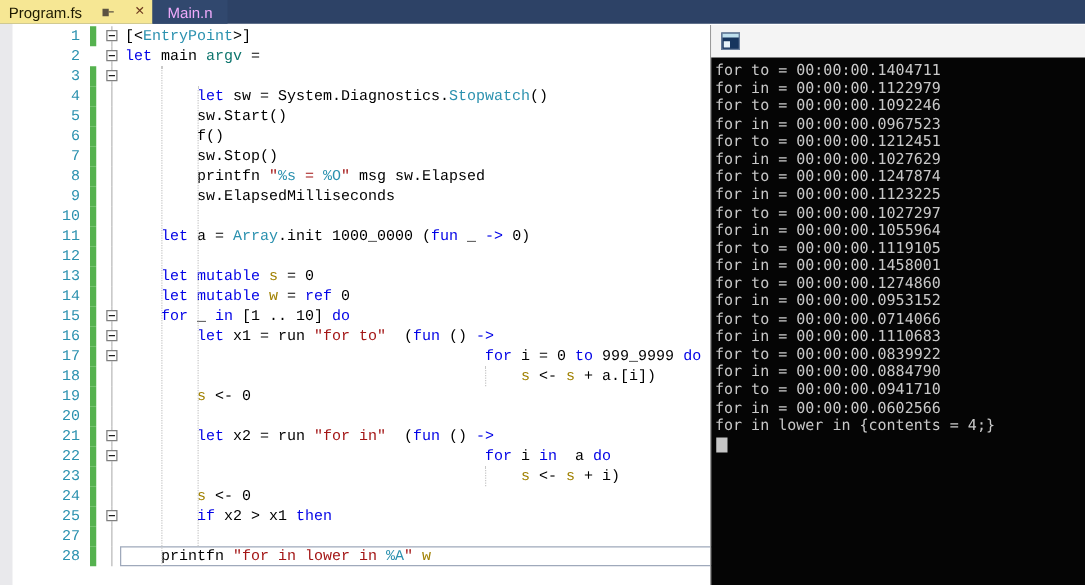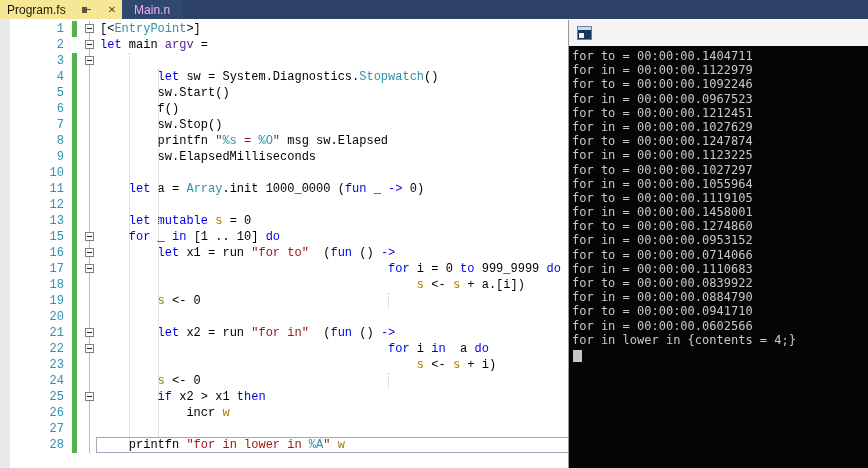--- a/index.html
+++ b/index.html
@@ -26,21 +26,21 @@
   .chg.on{background:var(--green);}
   .outl{width:20px;flex:none;position:relative;}
   .outl::before{content:"";position:absolute;left:9px;top:0;bottom:0;width:1px;background:#b9b9b9;}
   .fold{position:absolute;left:5px;top:3px;width:9px;height:9px;background:#fff;
         border:1px solid #808080;box-sizing:border-box;z-index:2;}
   .fold::after{content:"";position:absolute;left:1px;right:1px;top:3px;border-top:1px solid #1f1f1f;}
   .code{flex:1;color:#000;}
   .row.cur::after{content:"";position:absolute;left:96px;right:2px;top:0;bottom:0;
                   border:1px solid #9fa9bb;pointer-events:none;}
   .k{color:var(--kw);} .t{color:var(--ty);} .s{color:var(--str);}
-  .f{color:var(--fmt);} .m{color:var(--mut);} .g{color:#4c1d95;} .d{color:#000;}
+  .f{color:var(--fmt);} .m{color:var(--mut);} .g{color:#0f766e;} .d{color:#000;}
   .iguide{position:absolute;border-left:1px dotted #c9c9c9;width:0;pointer-events:none;}
   
   .conwin{position:absolute;left:568px;top:20px;width:320px;height:448px;z-index:5;
           border-left:1px solid #9b9b9b;box-sizing:border-box;}
   .contitle{height:26px;background:#f4f4f4;display:flex;align-items:center;gap:6px;
             padding:0 0 0 8px;font-size:12px;color:#000;overflow:hidden;white-space:nowrap;}
   .conicon{width:13px;height:12px;flex:none;position:relative;background:#17355e;border:1px solid #6b7f9c;}
   .conicon::before{content:"";position:absolute;left:0;top:0;right:0;height:3px;background:#bfe0ee;}
   .conicon::after{content:"";position:absolute;left:1px;bottom:1px;width:5px;height:5px;background:#e8f2f8;}
   .conbody{position:absolute;left:0;top:26px;right:0;bottom:0;background:#050505;
@@ -74,32 +74,32 @@
         <div class="row"><span class="ln">4</span><span class="chg on"></span><span class="outl"></span><span class="code"><span class="d">        </span><span class="k">let</span><span class="d"> sw = System.Diagnostics.</span><span class="t">Stopwatch</span><span class="d">()</span></span></div>
         <div class="row"><span class="ln">5</span><span class="chg on"></span><span class="outl"></span><span class="code"><span class="d">        sw.Start()</span></span></div>
         <div class="row"><span class="ln">6</span><span class="chg on"></span><span class="outl"></span><span class="code"><span class="d">        f()</span></span></div>
         <div class="row"><span class="ln">7</span><span class="chg on"></span><span class="outl"></span><span class="code"><span class="d">        sw.Stop()</span></span></div>
         <div class="row"><span class="ln">8</span><span class="chg on"></span><span class="outl"></span><span class="code"><span class="d">        printfn </span><span class="s">"</span><span class="f">%s</span><span class="s"> = </span><span class="f">%O</span><span class="s">"</span><span class="d"> msg sw.Elapsed</span></span></div>
         <div class="row"><span class="ln">9</span><span class="chg on"></span><span class="outl"></span><span class="code"><span class="d">        sw.ElapsedMilliseconds</span></span></div>
         <div class="row"><span class="ln">10</span><span class="chg on"></span><span class="outl"></span><span class="code"></span></div>
         <div class="row"><span class="ln">11</span><span class="chg on"></span><span class="outl"></span><span class="code"><span class="d">    </span><span class="k">let</span><span class="d"> a = </span><span class="t">Array</span><span class="d">.init 1000_0000 (</span><span class="k">fun</span><span class="d"> _ </span><span class="k">-&gt;</span><span class="d"> 0)</span></span></div>
         <div class="row"><span class="ln">12</span><span class="chg on"></span><span class="outl"></span><span class="code"></span></div>
         <div class="row"><span class="ln">13</span><span class="chg on"></span><span class="outl"></span><span class="code"><span class="d">    </span><span class="k">let mutable</span><span class="d"> </span><span class="m">s</span><span class="d"> = 0</span></span></div>
+        <div class="row"><span class="ln">14</span><span class="chg on"></span><span class="outl"></span><span class="code"><span class="d">    </span><span class="k">let mutable</span><span class="d"> </span><span class="m">w</span><span class="d"> = </span><span class="k">ref</span><span class="d"> 0</span></span></div>
         <div class="row"><span class="ln">15</span><span class="chg on"></span><span class="outl"><span class="fold"></span></span><span class="code"><span class="d">    </span><span class="k">for</span><span class="d"> _ </span><span class="k">in</span><span class="d"> [1 .. 10] </span><span class="k">do</span></span></div>
         <div class="row"><span class="ln">16</span><span class="chg on"></span><span class="outl"><span class="fold"></span></span><span class="code"><span class="d">        </span><span class="k">let</span><span class="d"> x1 = run </span><span class="s">"for to"</span><span class="d">  (</span><span class="k">fun</span><span class="d"> () </span><span class="k">-&gt;</span></span></div>
         <div class="row"><span class="ln">17</span><span class="chg on"></span><span class="outl"><span class="fold"></span></span><span class="code"><span class="d">                                        </span><span class="k">for</span><span class="d"> i = 0 </span><span class="k">to</span><span class="d"> 999_9999 </span><span class="k">do</span></span></div>
         <div class="row"><span class="ln">18</span><span class="chg on"></span><span class="outl"></span><span class="code"><span class="d">                                            </span><span class="m">s</span><span class="d"> &lt;- </span><span class="m">s</span><span class="d"> + a.[i])</span></span></div>
         <div class="row"><span class="ln">19</span><span class="chg on"></span><span class="outl"></span><span class="code"><span class="d">        </span><span class="m">s</span><span class="d"> &lt;- 0</span></span></div>
         <div class="row"><span class="ln">20</span><span class="chg on"></span><span class="outl"></span><span class="code"></span></div>
         <div class="row"><span class="ln">21</span><span class="chg on"></span><span class="outl"><span class="fold"></span></span><span class="code"><span class="d">        </span><span class="k">let</span><span class="d"> x2 = run </span><span class="s">"for in"</span><span class="d">  (</span><span class="k">fun</span><span class="d"> () </span><span class="k">-&gt;</span></span></div>
         <div class="row"><span class="ln">22</span><span class="chg on"></span><span class="outl"><span class="fold"></span></span><span class="code"><span class="d">                                        </span><span class="k">for</span><span class="d"> i </span><span class="k">in</span><span class="d">  a </span><span class="k">do</span></span></div>
         <div class="row"><span class="ln">23</span><span class="chg on"></span><span class="outl"></span><span class="code"><span class="d">                                            </span><span class="m">s</span><span class="d"> &lt;- </span><span class="m">s</span><span class="d"> + i)</span></span></div>
         <div class="row"><span class="ln">24</span><span class="chg on"></span><span class="outl"></span><span class="code"><span class="d">        </span><span class="m">s</span><span class="d"> &lt;- 0</span></span></div>
         <div class="row"><span class="ln">25</span><span class="chg on"></span><span class="outl"><span class="fold"></span></span><span class="code"><span class="d">        </span><span class="k">if</span><span class="d"> x2 &gt; x1 </span><span class="k">then</span></span></div>
-        <div class="row"><span class="ln">26</span><span class="chg on"></span><span class="outl"></span><span class="code"><span class="d">            incr </span><span class="m">w</span></span></div>
         <div class="row"><span class="ln">27</span><span class="chg on"></span><span class="outl"></span><span class="code"></span></div>
         <div class="row cur"><span class="ln">28</span><span class="chg on"></span><span class="outl"></span><span class="code"><span class="d">    printfn </span><span class="s">"for in lower in </span><span class="f">%A</span><span class="s">"</span><span class="d"> </span><span class="m">w</span></span></div>
       </div>
     <div class="iguide" style="left:129px;top:34px;height:400px;"></div>
     <div class="iguide" style="left:158px;top:50px;height:368px;"></div>
     <div class="iguide" style="left:388px;top:274px;height:16px;"></div>
     <div class="iguide" style="left:388px;top:354px;height:16px;"></div>
   </div>
 
   <div class="conwin">

